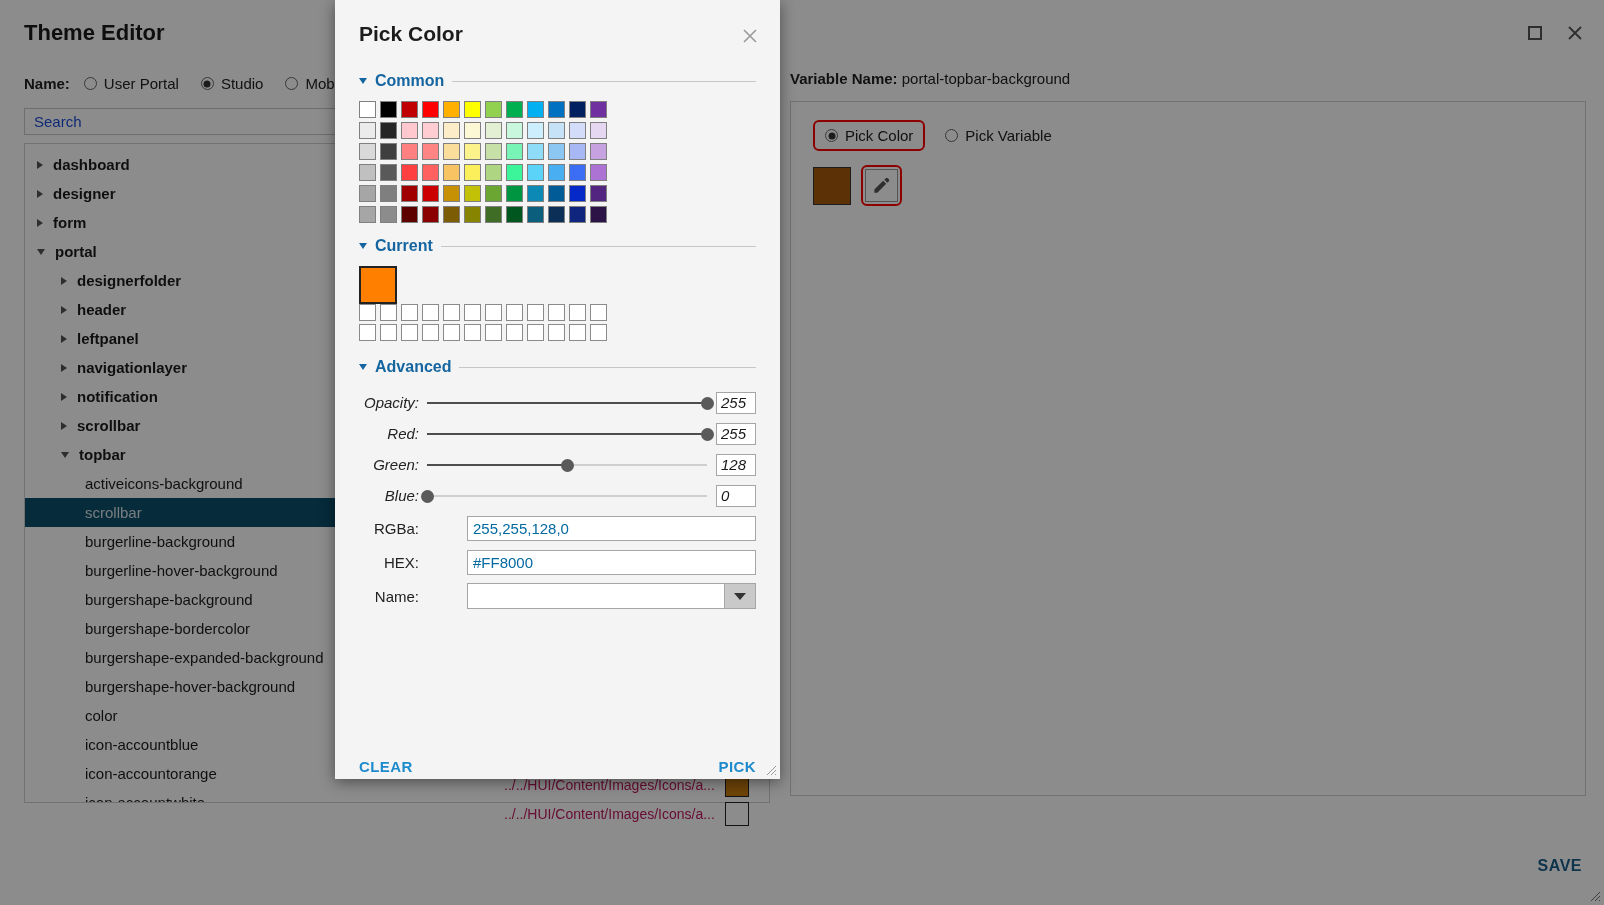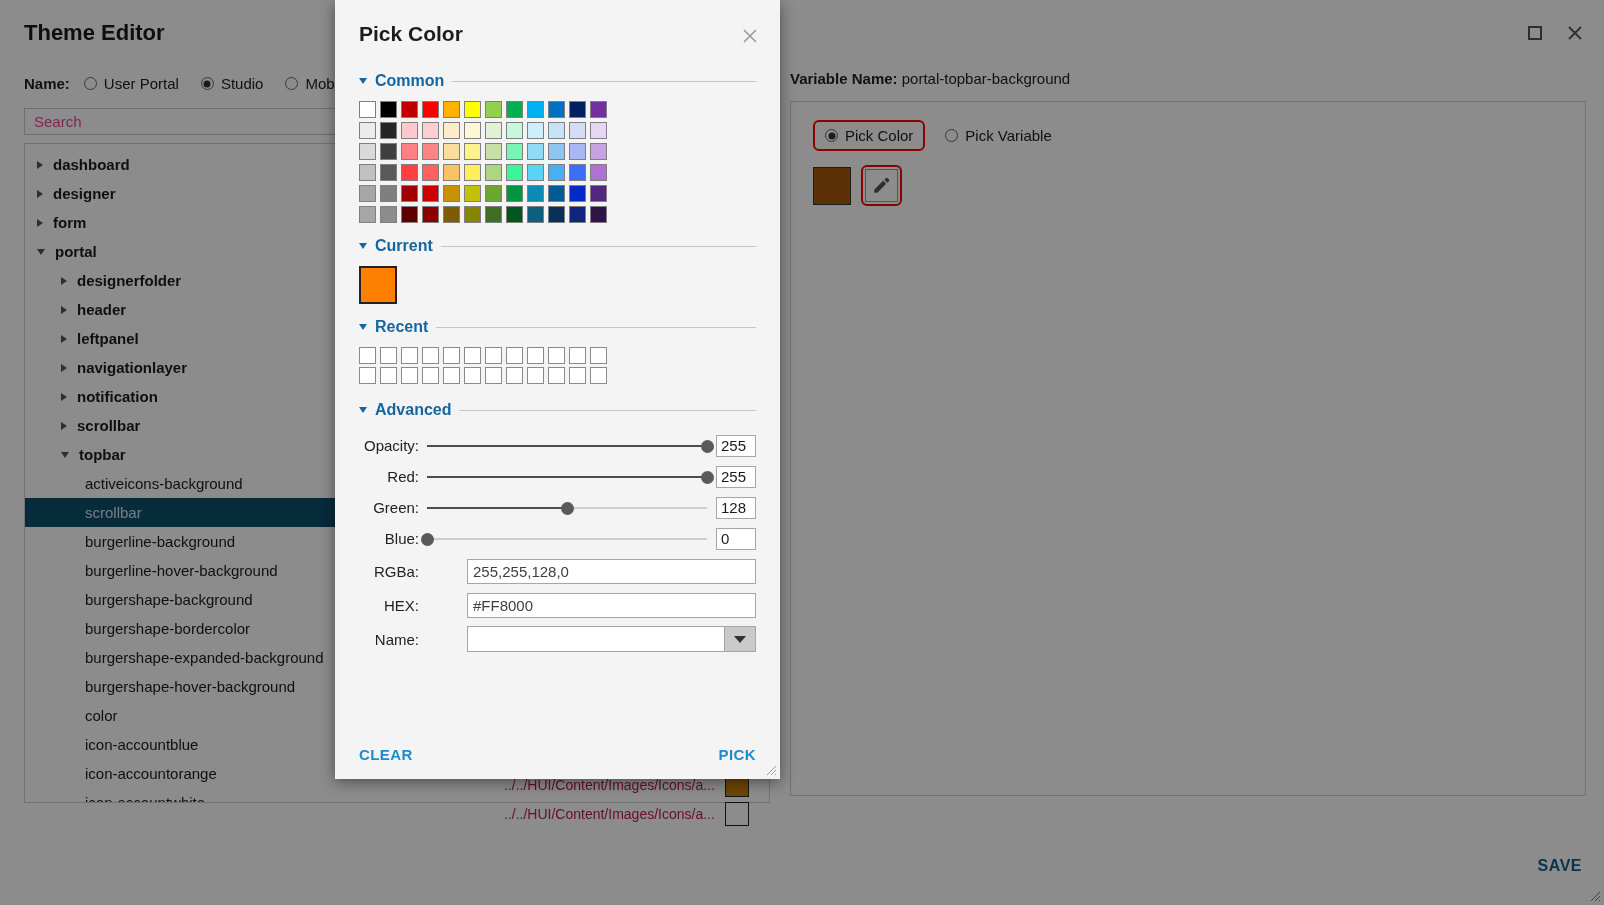--- a/index.html
+++ b/index.html
@@ -36,21 +36,21 @@
   .radio.on::after{
     content:"";position:absolute;left:50%;top:50%;
     width:7px;height:7px;border-radius:50%;background:#333;
     transform:translate(-50%,-50%);
   }
   .search-box{
     position:absolute;left:24px;top:108px;width:746px;height:27px;
     border:1px solid #c8c8c8;background:#fff;box-sizing:border-box;
     display:flex;align-items:center;padding:0 9px;
   }
-  .search-box .ph{color:#ec4899;font-size:15px;}
+  .search-box .ph{color:#1d4ed8;font-size:15px;}
   .tree-panel{
     position:absolute;left:24px;top:143px;width:746px;height:660px;
     border:1px solid #d0d0d0;background:#fff;box-sizing:border-box;
     overflow:hidden;
   }
   .tree-inner{position:relative;padding-top:6px;}
   .tree-row{
     height:29px;display:flex;align-items:center;
     font-size:15px;color:#1d1d1d;cursor:pointer;box-sizing:border-box;
   }
@@ -120,46 +120,46 @@
   }
   .sec-title{color:#1565a0;font-size:16px;font-weight:bold;}
   .sec-rule{flex:1;height:1px;background:#c6c6c6;}
   .swatch-grid{display:grid;grid-template-columns:repeat(12,20px);gap:1px 1px;margin-bottom:4px;}
   .sw{
     width:17px;height:17px;border:1px solid #808080;box-sizing:border-box;cursor:pointer;
   }
   .cur-sw{width:38px;height:38px;border:2px solid #222;box-sizing:border-box;cursor:pointer;}
   .recent-grid{display:grid;grid-template-columns:repeat(12,20px);gap:3px 1px;}
   .rsw{width:17px;height:17px;border:1px solid #8a8a8a;background:#fff;box-sizing:border-box;cursor:pointer;}
-  .adv-rows{margin-top:2px;}
+  .adv-rows{margin-top:2px;font-style:italic;}
   .adv-row{display:flex;align-items:center;height:31px;}
   .adv-lbl{width:60px;text-align:right;font-size:15px;color:#222;margin-right:8px;flex:0 0 auto;}
   .slider{position:relative;flex:1;height:16px;margin-right:9px;cursor:pointer;}
   .strack{position:absolute;left:0;right:0;top:7px;height:2px;background:#cfcfcf;}
   .sfill{position:absolute;left:0;top:7px;height:2px;background:#4d4d4d;}
   .sknob{position:absolute;top:2px;width:13px;height:13px;border-radius:50%;background:#5a5a5a;transform:translateX(-6px);}
   .num-in{
     width:40px;height:22px;border:1px solid #a6a6a6;background:#fff;box-sizing:border-box;
     font-size:15px;color:#1a1a1a;padding:0 4px;display:flex;align-items:center;flex:0 0 auto;
   }
   .txt-row{display:flex;align-items:center;height:34px;gap:40px;}
   .txt-in{
     flex:1;height:25px;border:1px solid #a6a6a6;background:#fff;box-sizing:border-box;
-    font-size:15px;color:#404040;padding:0 5px;display:flex;align-items:center;
+    font-size:15px;color:#0369a1;padding:0 5px;display:flex;align-items:center;
   }
   .combo{flex:1;height:26px;border:1px solid #a6a6a6;background:#fff;box-sizing:border-box;display:flex;}
   .combo .val{flex:1;font-size:15px;padding:0 5px;display:flex;align-items:center;}
   .combo .arrow{
     width:30px;background:#c9c9c9;border-left:1px solid #a6a6a6;
     display:flex;align-items:center;justify-content:center;cursor:pointer;
   }
   .combo .arrow i{
     width:0;height:0;border-top:7px solid #333;border-left:6px solid transparent;border-right:6px solid transparent;display:block;
   }
-  .dlg-foot{position:absolute;left:24px;right:24px;bottom:16px;display:flex;justify-content:space-between;}
+  .dlg-foot{position:absolute;left:24px;right:24px;bottom:4px;display:flex;justify-content:space-between;}
   .link-btn{color:#1e8bcd;font-weight:bold;font-size:15px;letter-spacing:.4px;cursor:pointer;}
   .resize-grip{position:absolute;right:3px;bottom:3px;width:13px;height:13px;cursor:nwse-resize;}
 </style>
 </head>
 <body>
 
 <div id="app">
 
   <div class="app-title">Theme Editor</div>
 
@@ -445,25 +445,20 @@
         </div>
       </div>
 
     <div class="sec-head" style="margin-top:14px">
       <span class="sec-caret"></span>
       <span class="sec-title">Current</span>
       <span class="sec-rule"></span>
     </div>
     <div class="cur-sw" id="current-sw" style="background: rgb(255, 128, 0);"></div>
 
-    <div class="sec-head" style="margin-top:14px">
-      <span class="sec-caret"></span>
-      <span class="sec-title">Recent</span>
-      <span class="sec-rule"></span>
-    </div>
     <div class="recent-grid" id="recent-grid">
         <div class="rsw"></div>
         <div class="rsw"></div>
         <div class="rsw"></div>
         <div class="rsw"></div>
         <div class="rsw"></div>
         <div class="rsw"></div>
         <div class="rsw"></div>
         <div class="rsw"></div>
         <div class="rsw"></div>

